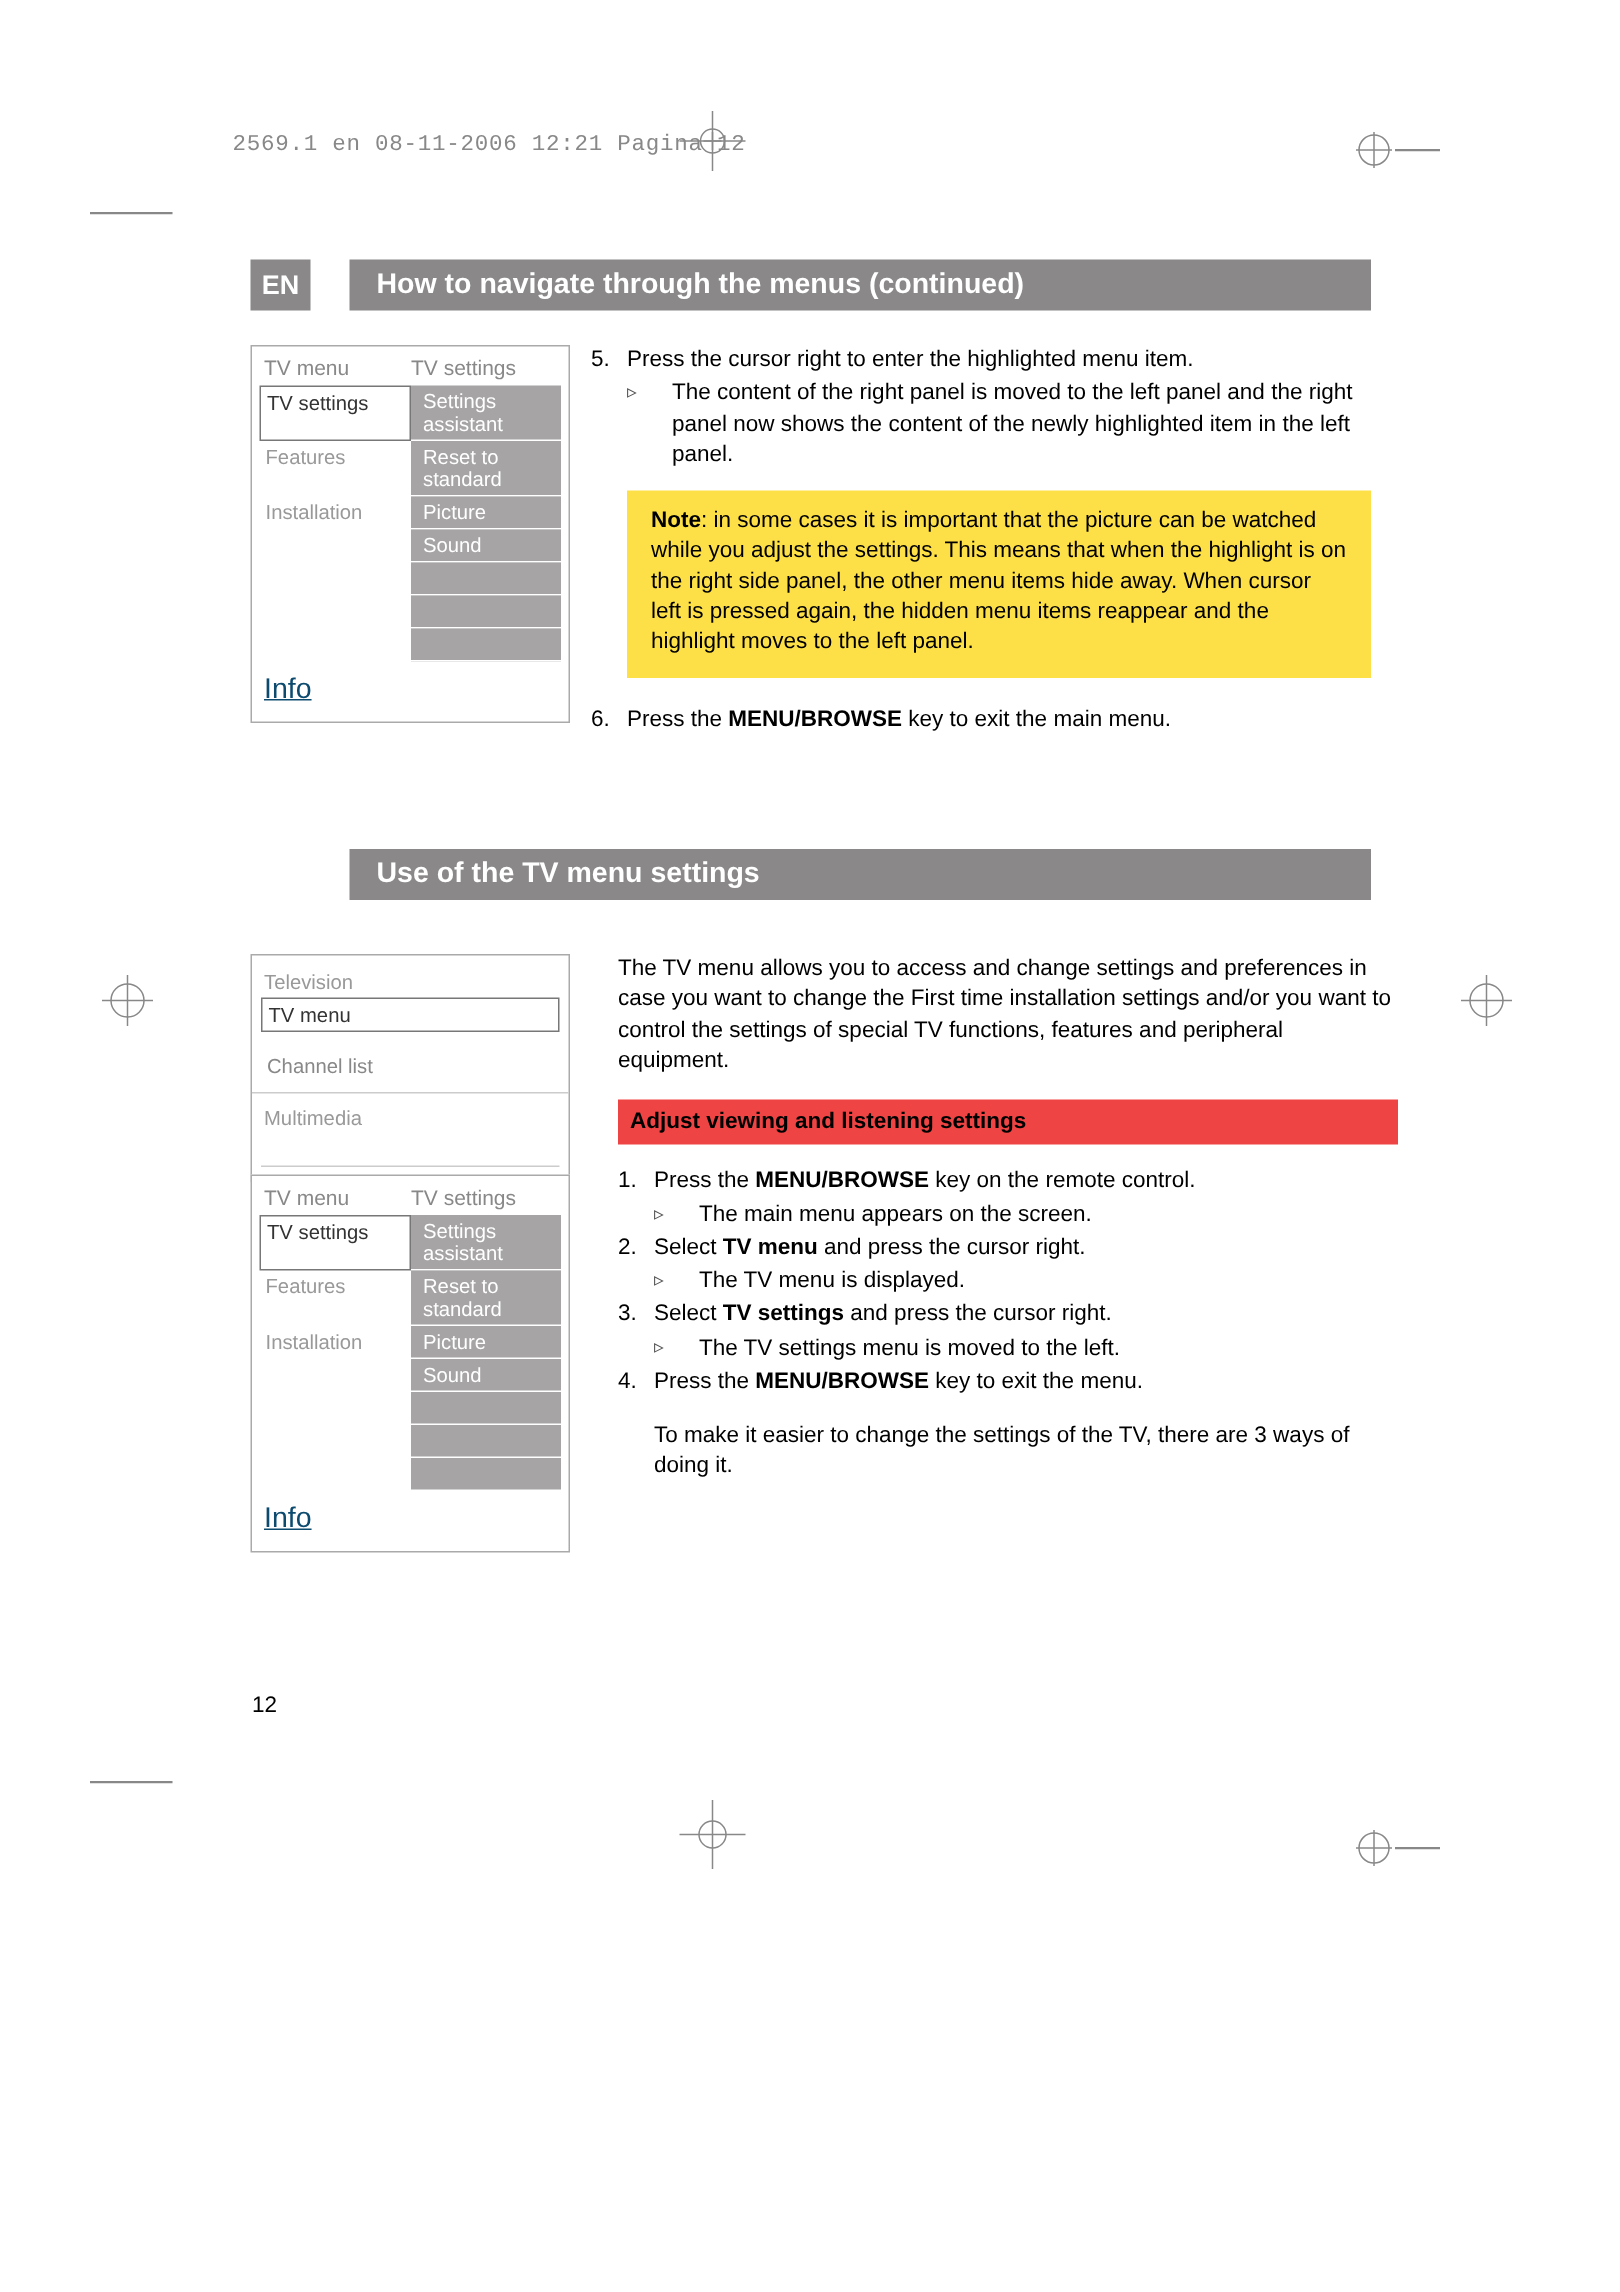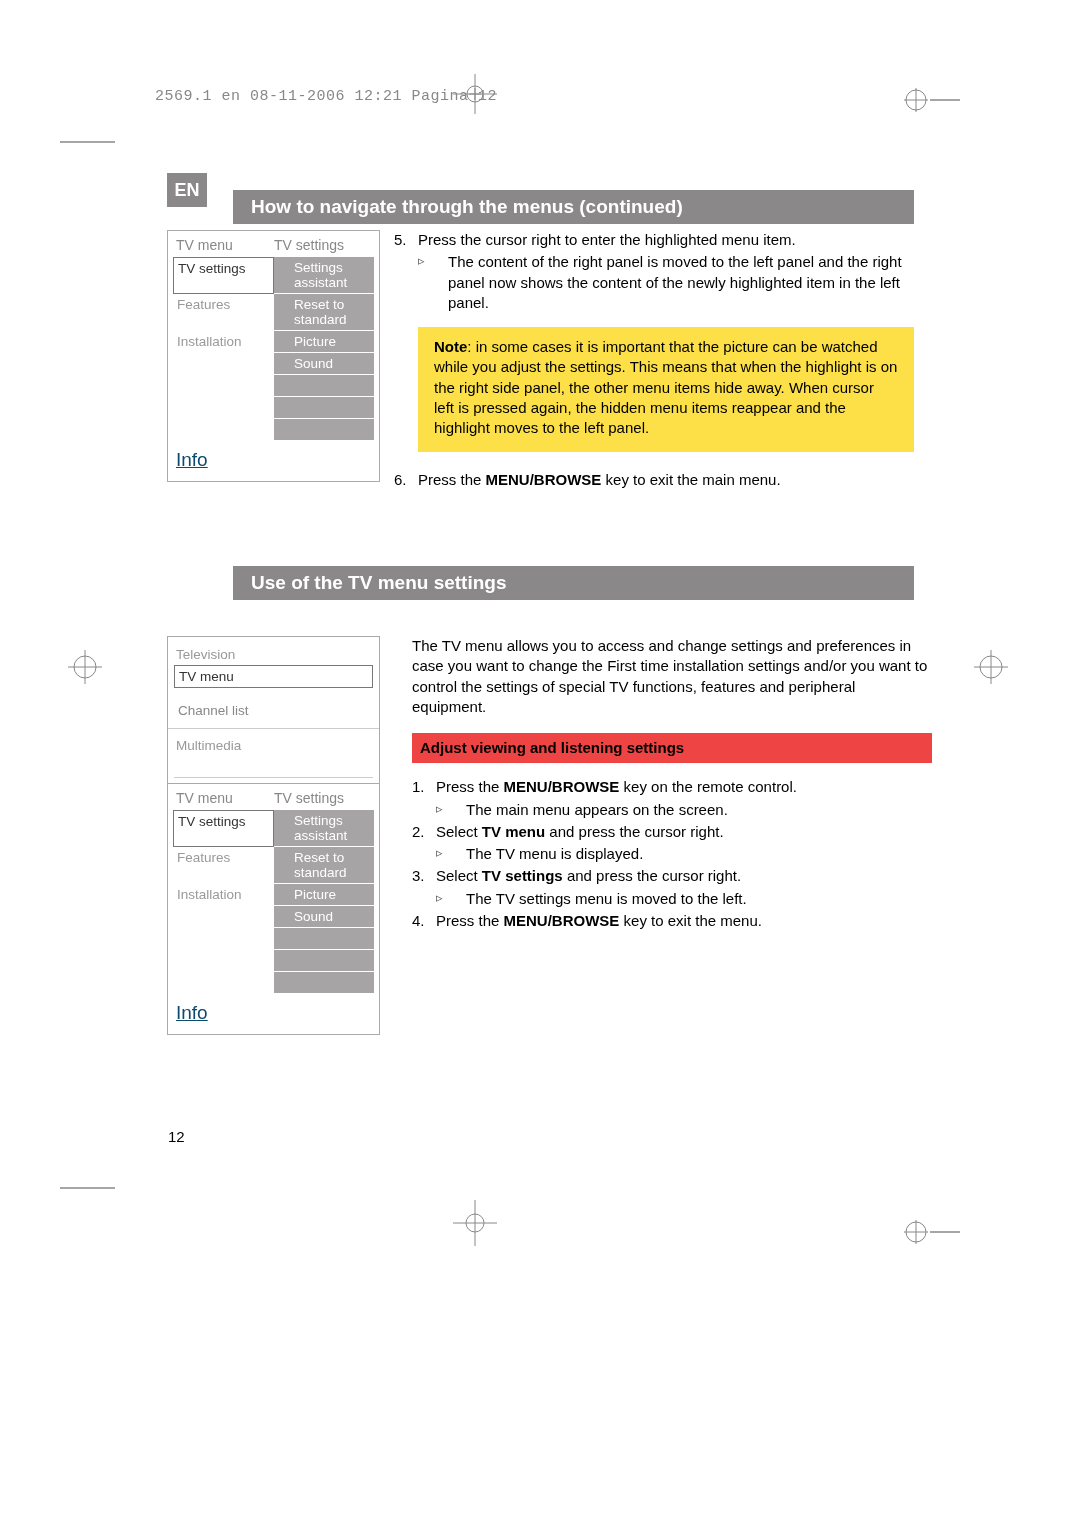--- a/index.html
+++ b/index.html
@@ -69,21 +69,21 @@
     padding: 3px 4px;
     color: #999;
     font-size: 13.5px;
   }
   .menu-box .cell-left.active {
     color: #333;
     border: 1px solid #777;
   }
   .menu-box .cell-right {
     flex: 1;
-    padding: 3px 20px;
+    padding: 3px 8px;
     background: #a6a4a5;
     color: #fff;
     border-bottom: 1px solid #fff;
     font-size: 13.5px;
   }
   .menu-box .info {
     padding: 8px 8px 10px 8px;
     color: #0c4a6e;
     font-size: 19px;
     text-decoration: underline;
@@ -149,21 +149,21 @@
 <div class="crop-mark" style="left:902px; top:78px;">
   <svg width="60" height="44">
       <circle cx="14" cy="22" r="10" fill="none" stroke="#888" stroke-width="1"></circle>
       <line x1="2" y1="22" x2="26" y2="22" stroke="#888" stroke-width="1"></line>
       <line x1="14" y1="10" x2="14" y2="34" stroke="#888" stroke-width="1"></line>
       <line x1="28" y1="22" x2="58" y2="22" stroke="#888" stroke-width="1.5"></line>
     </svg>
 </div>
 
 <div class="en-badge" style="top:173px;">EN</div>
-<div class="section-bar" style="top:190px; left:233px; width:681px;">How to navigate through the menus  (continued)</div>
+<div class="section-bar" style="top:173px; left:233px; width:681px;">How to navigate through the menus  (continued)</div>
 
 <div class="menu-box" style="left:167px; top:230px; width:213px;">
   <div class="title-row">
     <div class="title-left">TV menu</div>
     <div class="title-right">TV settings</div>
   </div>
   <div class="row">
       <div class="cell-left active">TV settings</div>
       <div class="cell-right">Settings assistant</div>
     </div>
@@ -290,20 +290,21 @@
     </div>
   <div class="tri-item">
       <div class="tri">▹</div>
       <div>The TV settings menu is moved to the left.</div>
     </div>
   <div class="num-item">
       <div class="num">4.</div>
       <div><span>Press the </span><b>MENU/BROWSE</b><span> key to exit  the menu.</span></div>
     </div>
   <div style="height:14px;"></div>
+  <div style="padding-left:24px;">To make it easier to change the settings of the TV, there are 3 ways of doing it.</div>
 </div>
 
 <div class="reg-mark" style="left:68px; top:650px;">
   <svg width="34" height="34">
       <circle cx="17" cy="17" r="11" fill="none" stroke="#888" stroke-width="1"></circle>
       <line x1="0" y1="17" x2="34" y2="17" stroke="#888" stroke-width="1"></line>
       <line x1="17" y1="0" x2="17" y2="34" stroke="#888" stroke-width="1"></line>
     </svg>
 </div>
 <div class="reg-mark" style="left:974px; top:650px;">

